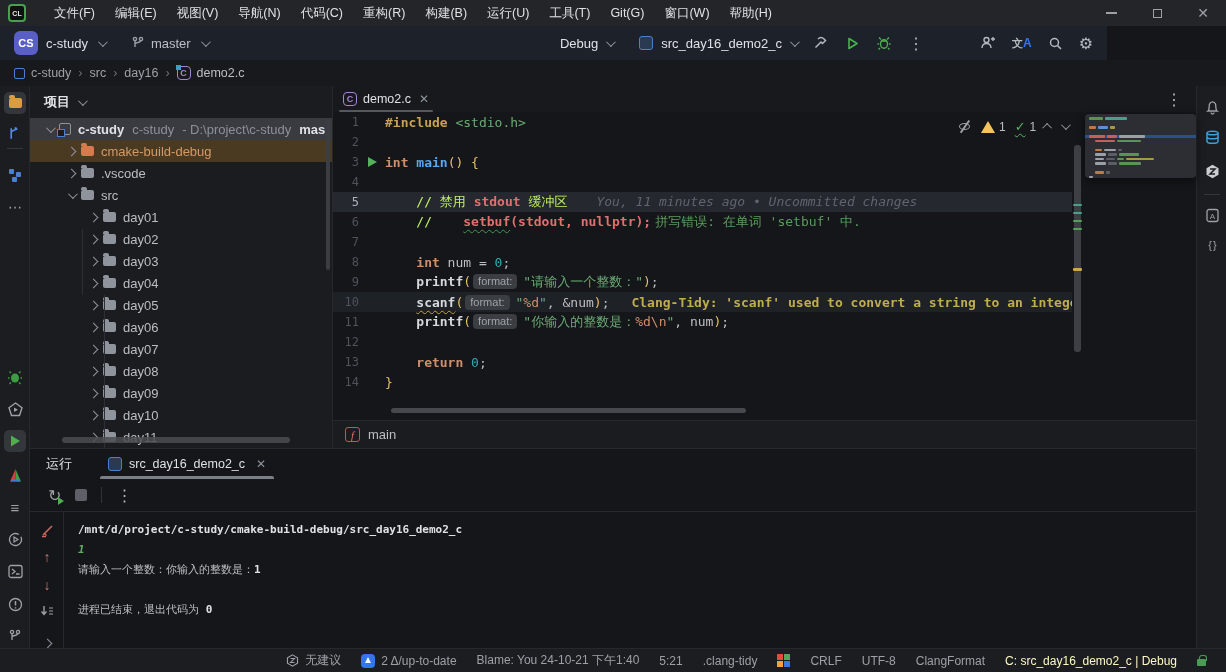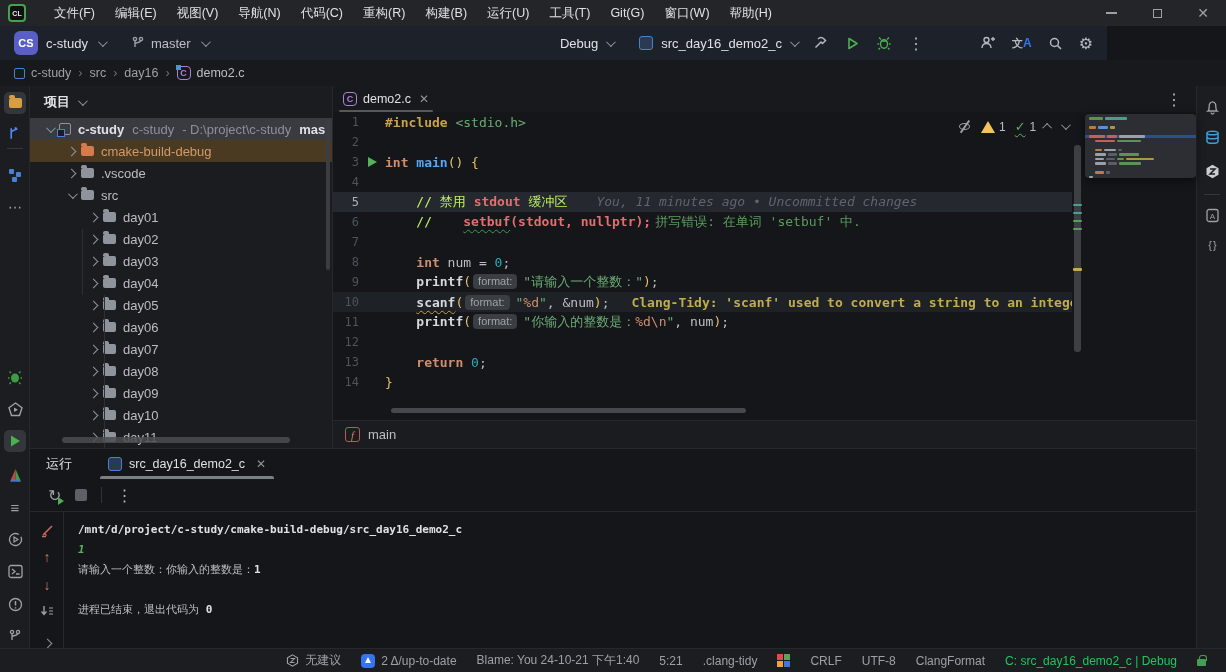--- a/index.html
+++ b/index.html
@@ -164,21 +164,21 @@
   #run-out { position:absolute; left:48px; top:8px; font-family:"DejaVu Sans Mono",monospace; font-size:11px; line-height:20px; }
   .out-path { color:#dfe1e5; font-weight:bold; }
   .out-input { color:#5fad65; font-style:italic; font-weight:bold; }
   .out-pln { color:#bcbec4; }
   .out-pln b { color:#dfe1e5; }
 
   
   #statusbar { position:absolute; left:0; top:648px; width:1226px; height:24px; background:#1b1d21;
     border-top:1px solid #26282c; display:flex; align-items:center; font-size:12px; color:#9da0a6; }
   .sb-item { display:flex; align-items:center; gap:6px; margin-right:20px; white-space:nowrap; }
-  .sb-dim { color:#22c55e; }
+  .sb-dim { color:#fef9c3; }
   .tri-badge { width:14px; height:14px; background:#3574F0; border-radius:4px; position:relative; }
   .tri-badge::after { content:""; position:absolute; left:3.5px; top:3.5px; width:0; height:0;
     border-left:3.5px solid transparent; border-right:3.5px solid transparent; border-bottom:6px solid #fff; }
   .sq4 { width:13px; height:13px; display:grid; grid-template-columns:6px 6px; grid-template-rows:6px 6px; gap:1px; }
   .sq4 i:nth-child(1){background:#e64a3b}.sq4 i:nth-child(2){background:#58a55c}
   .sq4 i:nth-child(3){background:#f2a13c}.sq4 i:nth-child(4){background:#3f79d7}
   .lock { width:9px; height:7px; background:#499c54; border-radius:1px; position:relative; margin-top:4px; }
   .lock::before { content:""; position:absolute; left:1.5px; top:-4px; width:6px; height:5px;
     border:1.5px solid #499c54; border-bottom:none; border-radius:3px 3px 0 0; }
   .hexa { width:13px; height:13px; }

